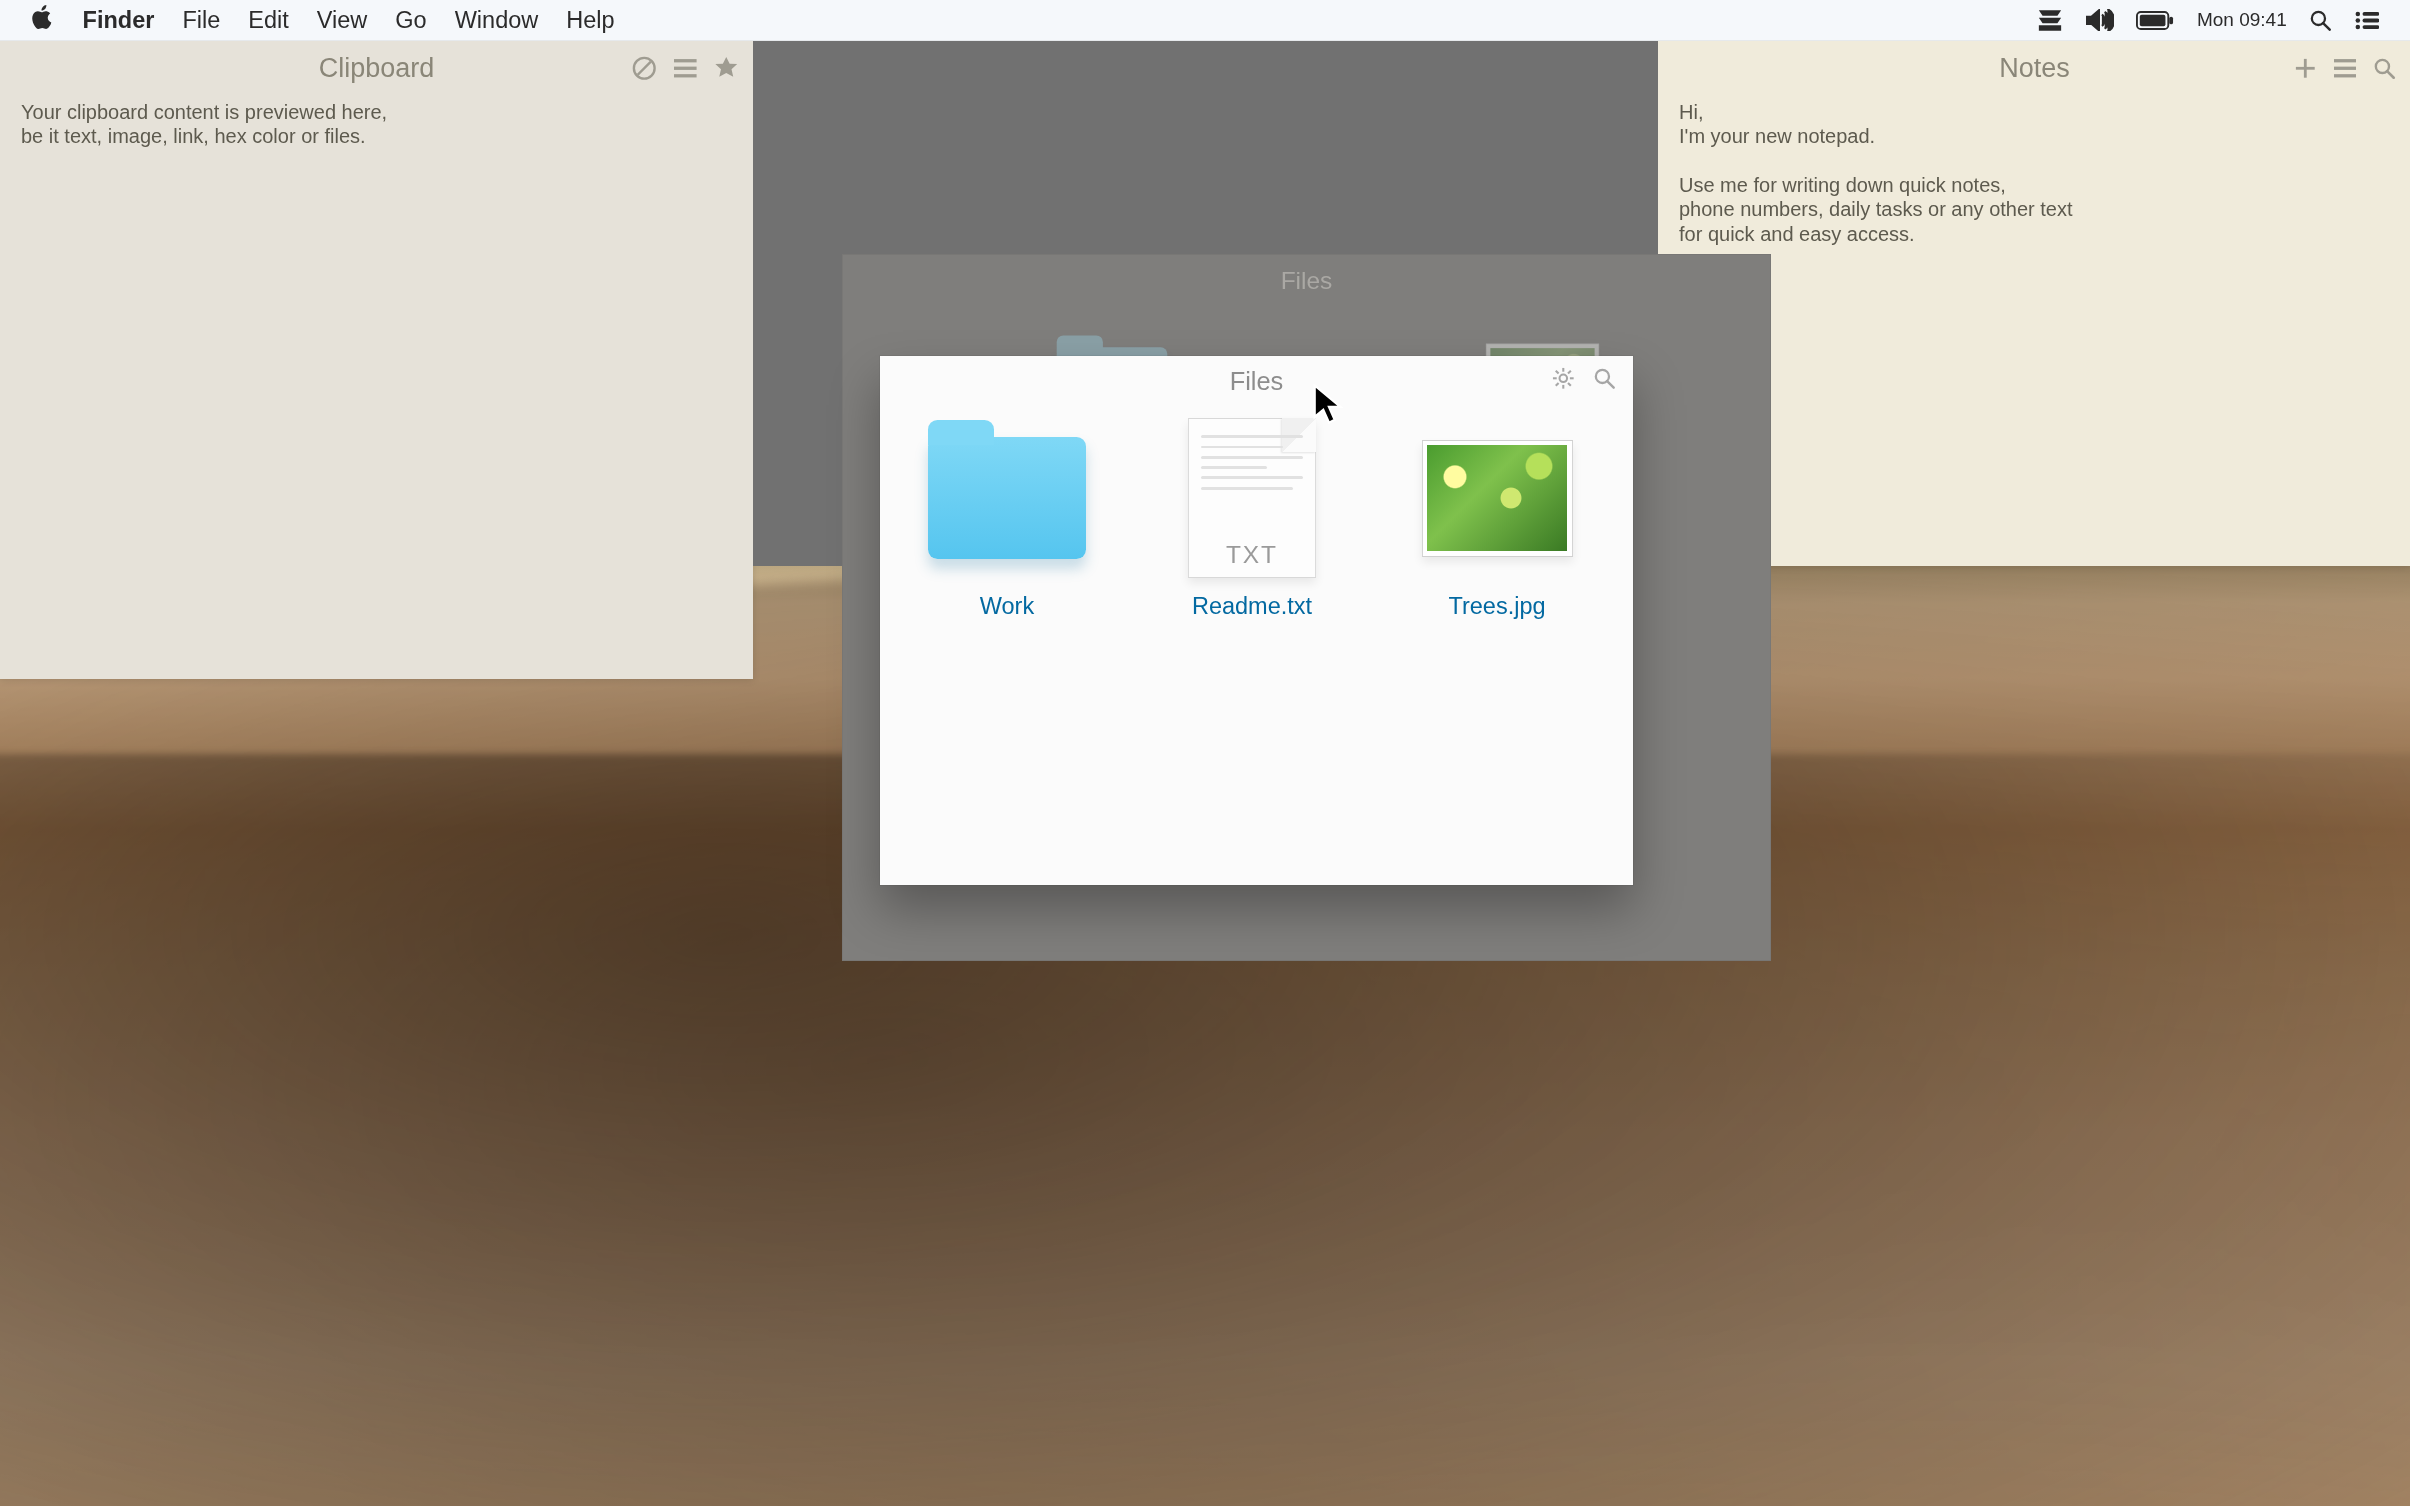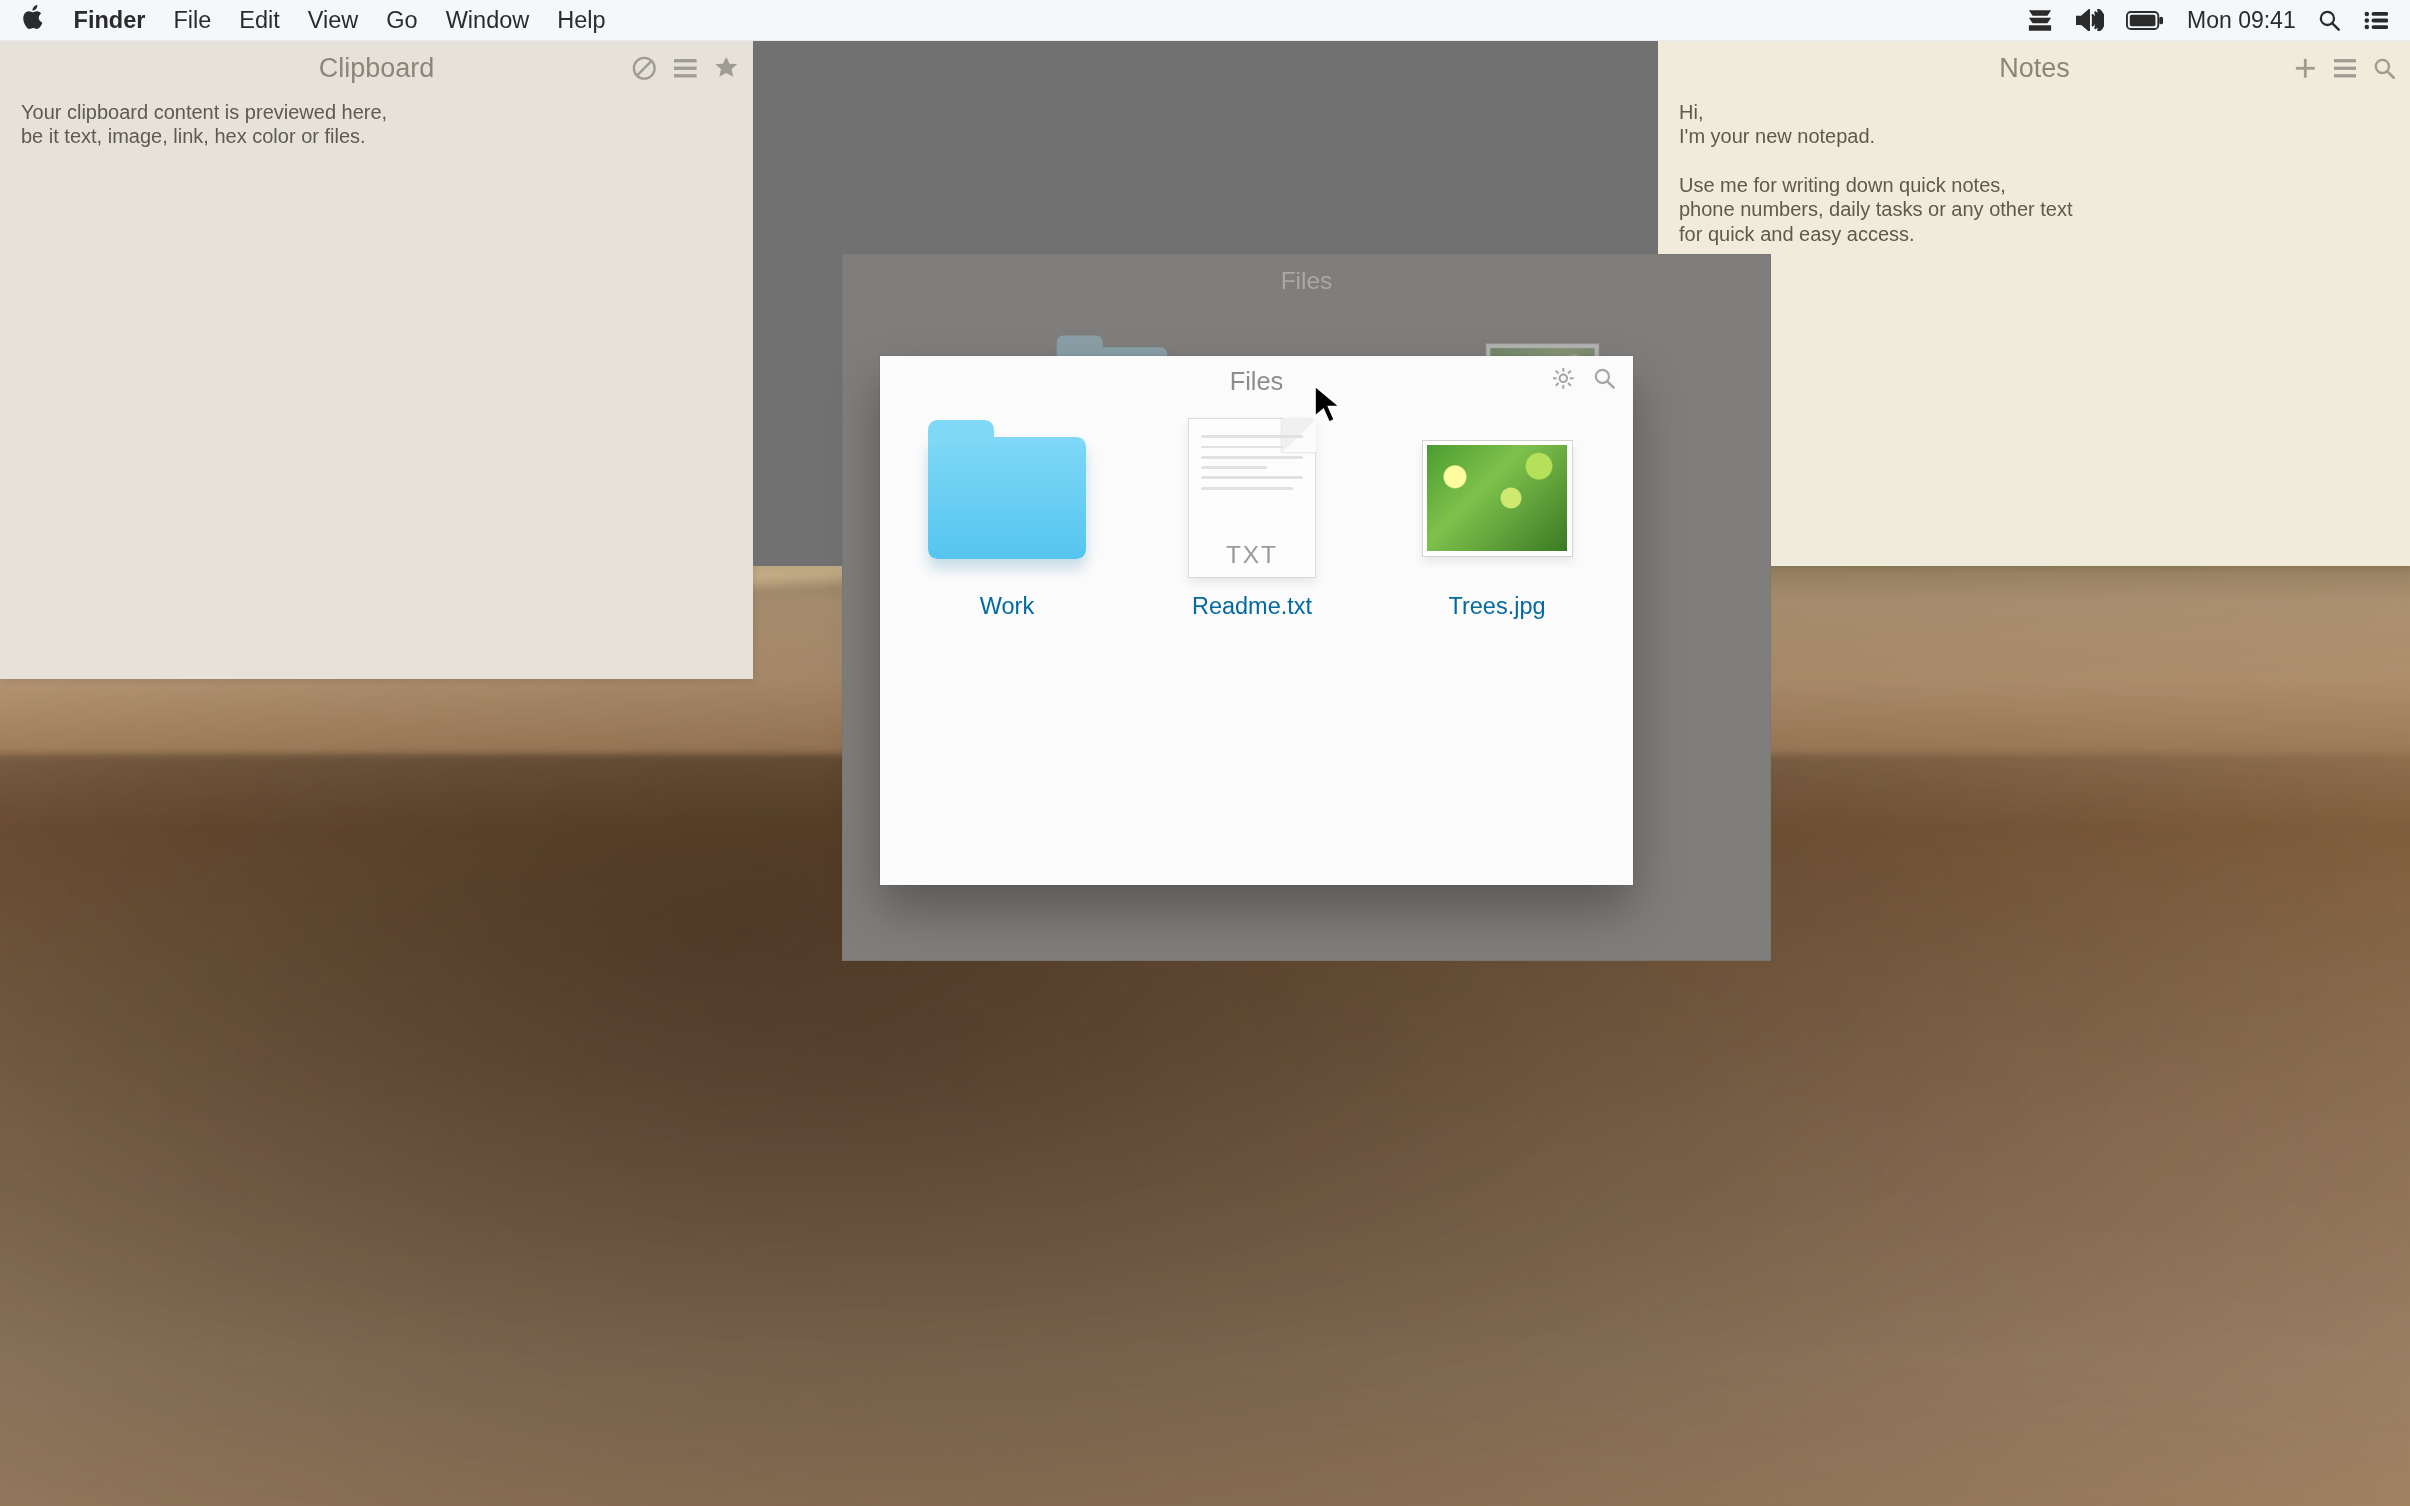--- a/index.html
+++ b/index.html
@@ -47,30 +47,30 @@
   }
   .mountain.l { left: 0; width: 9%; clip-path: polygon(0 0, 100% 100%, 0 100%); }
   .mountain.r { right: 0; width: 10%; clip-path: polygon(100% 0, 100% 100%, 0 100%); }
 
   
   .menubar {
     position: absolute; top: 0; left: 0; right: 0; height: 41px;
     background: #f5f8fb;
     display: flex; align-items: center;
     font-size: 23.5px; color: #2b2b2b;
-    padding: 0 23px;
+    padding: 0 32px;
     z-index: 50;
     border-bottom: 0.9px solid rgba(0,0,0,.06);
   }
   .menubar .left { display: flex; align-items: center; gap: 28px; }
   .menubar .app { font-weight: 700; }
   .menubar .spacer { flex: 1; }
   .menubar .right { display: flex; align-items: center; gap: 22.6px; }
   .menubar .right svg { display: block; }
-  .menubar .clock { font-size: 23px; }
+  .menubar .clock { font-size: 19px; }
 
   
   .panel {
     position: absolute;
     top: 41px;
     background: #e6e2d9;
     box-shadow: 0 1.9px 7.5px rgba(0,0,0,.12);
   }
   .panel.clip  { left: 0;  width: 753px; height: 638px; }
   .panel.notes { right: 0; width: 753px; height: 525px; background: #f0ebdb; }

